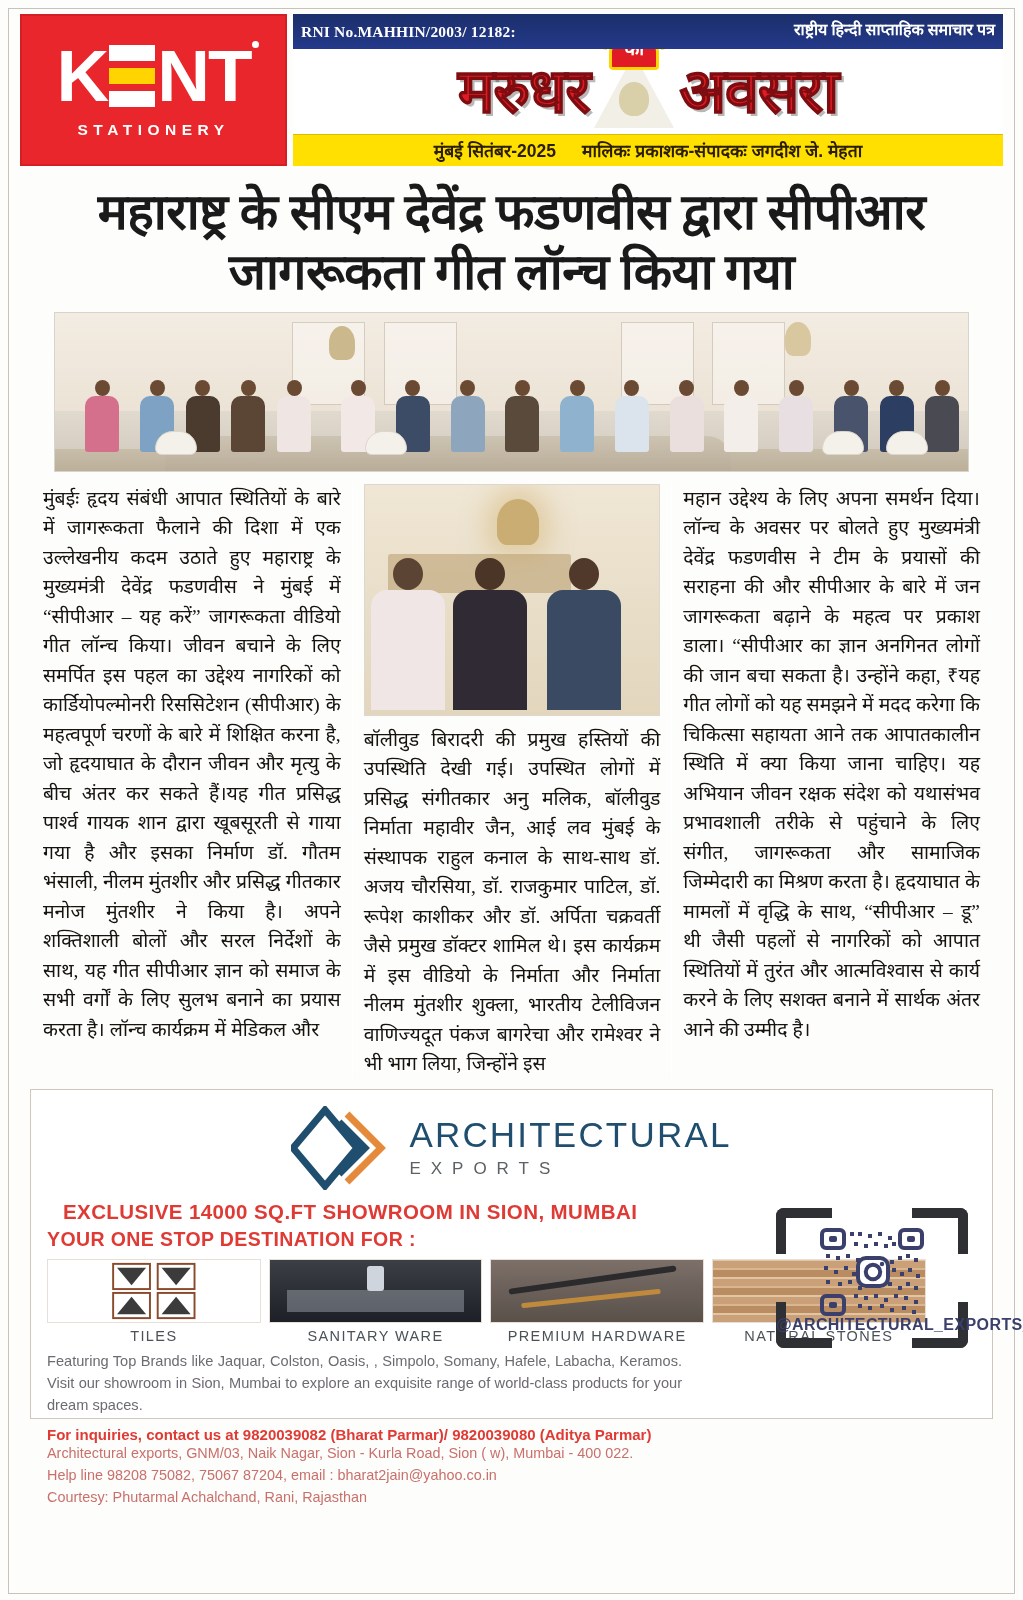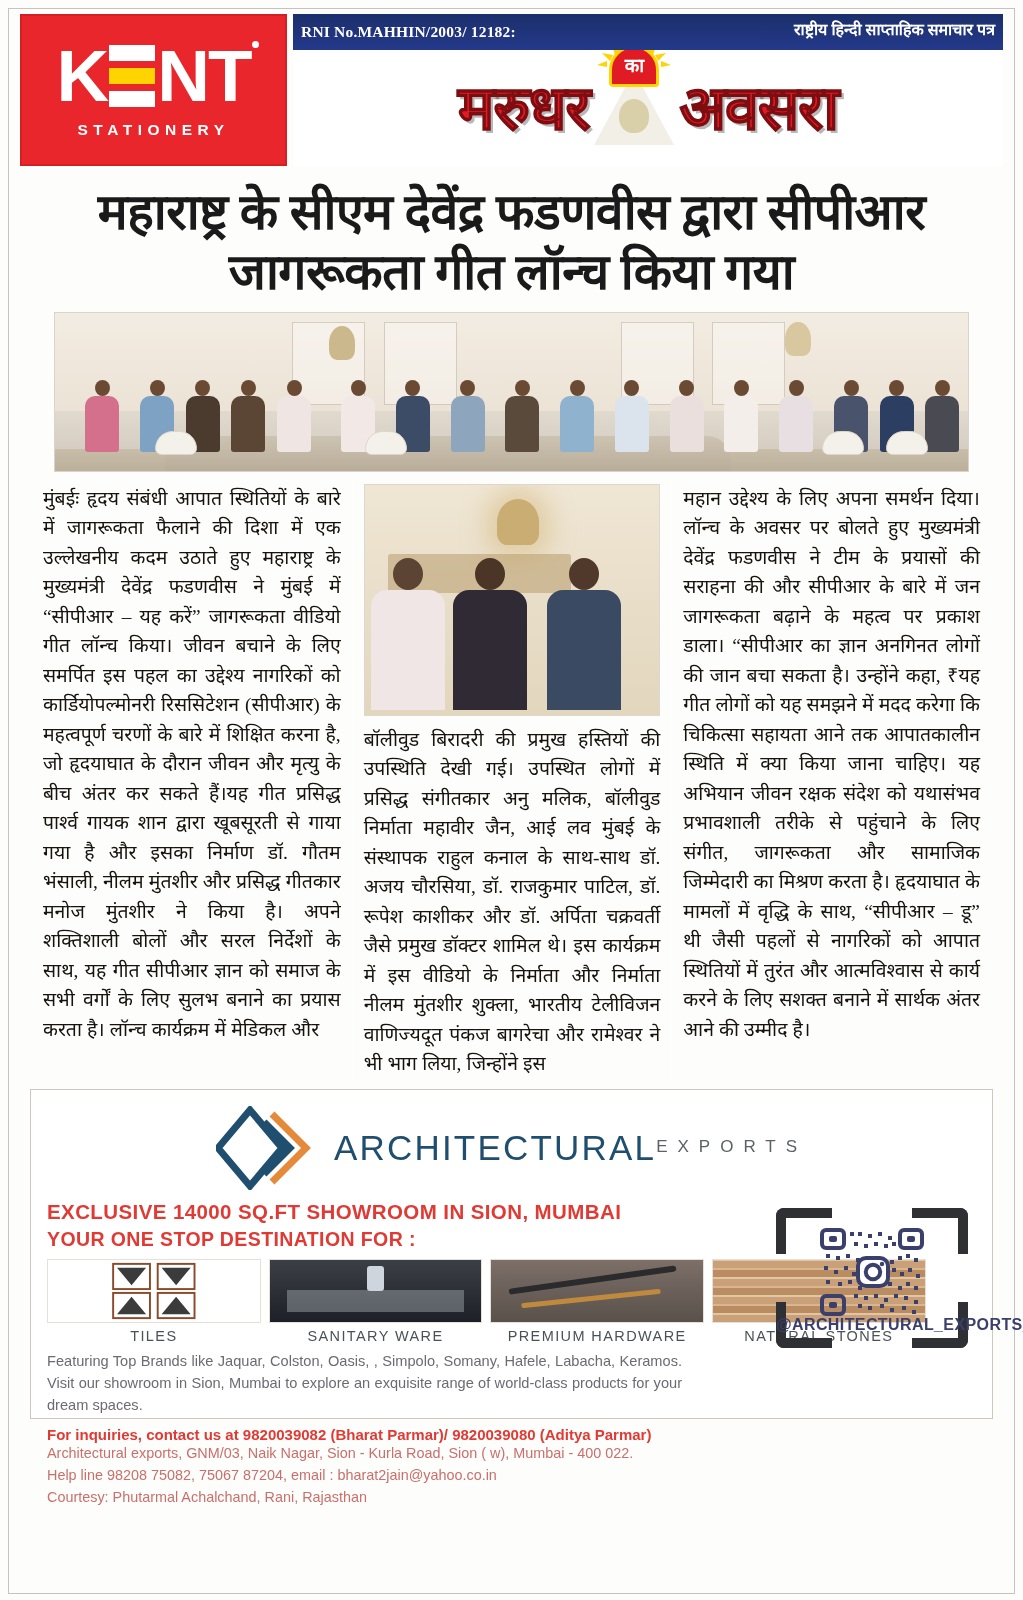--- a/index.html
+++ b/index.html
@@ -281,39 +281,39 @@
     background:#ffffff;
     padding:10px 16px 10px 16px;
     position:relative;
     height:330px;
   }
   .ad-logo-row {
     display:flex; align-items:center; justify-content:center;
     gap:14px; margin:6px 0 10px 0;
   }
   .ad-mark { width:104px;height:84px; position:relative; flex:0 0 104px;}
-  .ad-brand { display:flex;flex-direction:row; }
+  .ad-brand { display:flex;flex-direction:column; }
   .ad-brand .b1 {
     font-family:"Liberation Sans", sans-serif;
     font-size:35px; font-weight:normal; letter-spacing:2.2px;
     color:#1f4e6e;
     line-height:1;
   }
   .ad-brand .b2 {
     font-family:"Liberation Sans", sans-serif;
     font-size:17px; letter-spacing:10px; color:#5b6165;
     margin-top:7px; text-align:left;
   }
   .ad-h1, .ad-h2 {
     font-family:"Liberation Sans", sans-serif;
     font-weight:bold;
     color:#e03a35;
     letter-spacing:.4px;
   }
-  .ad-h1 { font-size:20.5px; margin:0 0 4px 0; }
+  .ad-h1 { font-size:20.5px; margin:0 0 4px 16px; }
   .ad-h2 { font-size:19.5px; margin:0 0 8px 0; }
 
   .ad-items { display:flex; gap:8px; margin:4px 0 6px 0; }
   .ad-item { width:23%; display:flex; flex-direction:column; align-items:center; }
   .ad-thumb {
     width:100%; height:64px; margin-bottom:5px;
     border:1px solid #e6e0d8;
     position:relative; overflow:hidden;
   }
   .th-tiles { background:#ffffff; }
@@ -425,20 +425,24 @@
             </svg>
             <span class="sun-core">
               <span>का</span>
             </span>
           </span>
         </span>
 
         <span class="np-word">अवसरा</span>
       </div>
 
+      <div class="dateline">
+        <span>मुंबई सितंबर-2025</span>
+        <span>मालिकः प्रकाशक-संपादकः जगदीश जे. मेहता</span>
+      </div>
 
     </div>
   </div>
 
   <div class="headline">महाराष्ट्र के सीएम देवेंद्र फडणवीस द्वारा सीपीआर जागरूकता गीत लॉन्च किया गया</div>
 
   <div class="lead-photo">
     <div class="hallwall"></div>
     <div class="panel" style="left:26%"></div>
     <div class="panel" style="left:36%"></div>

